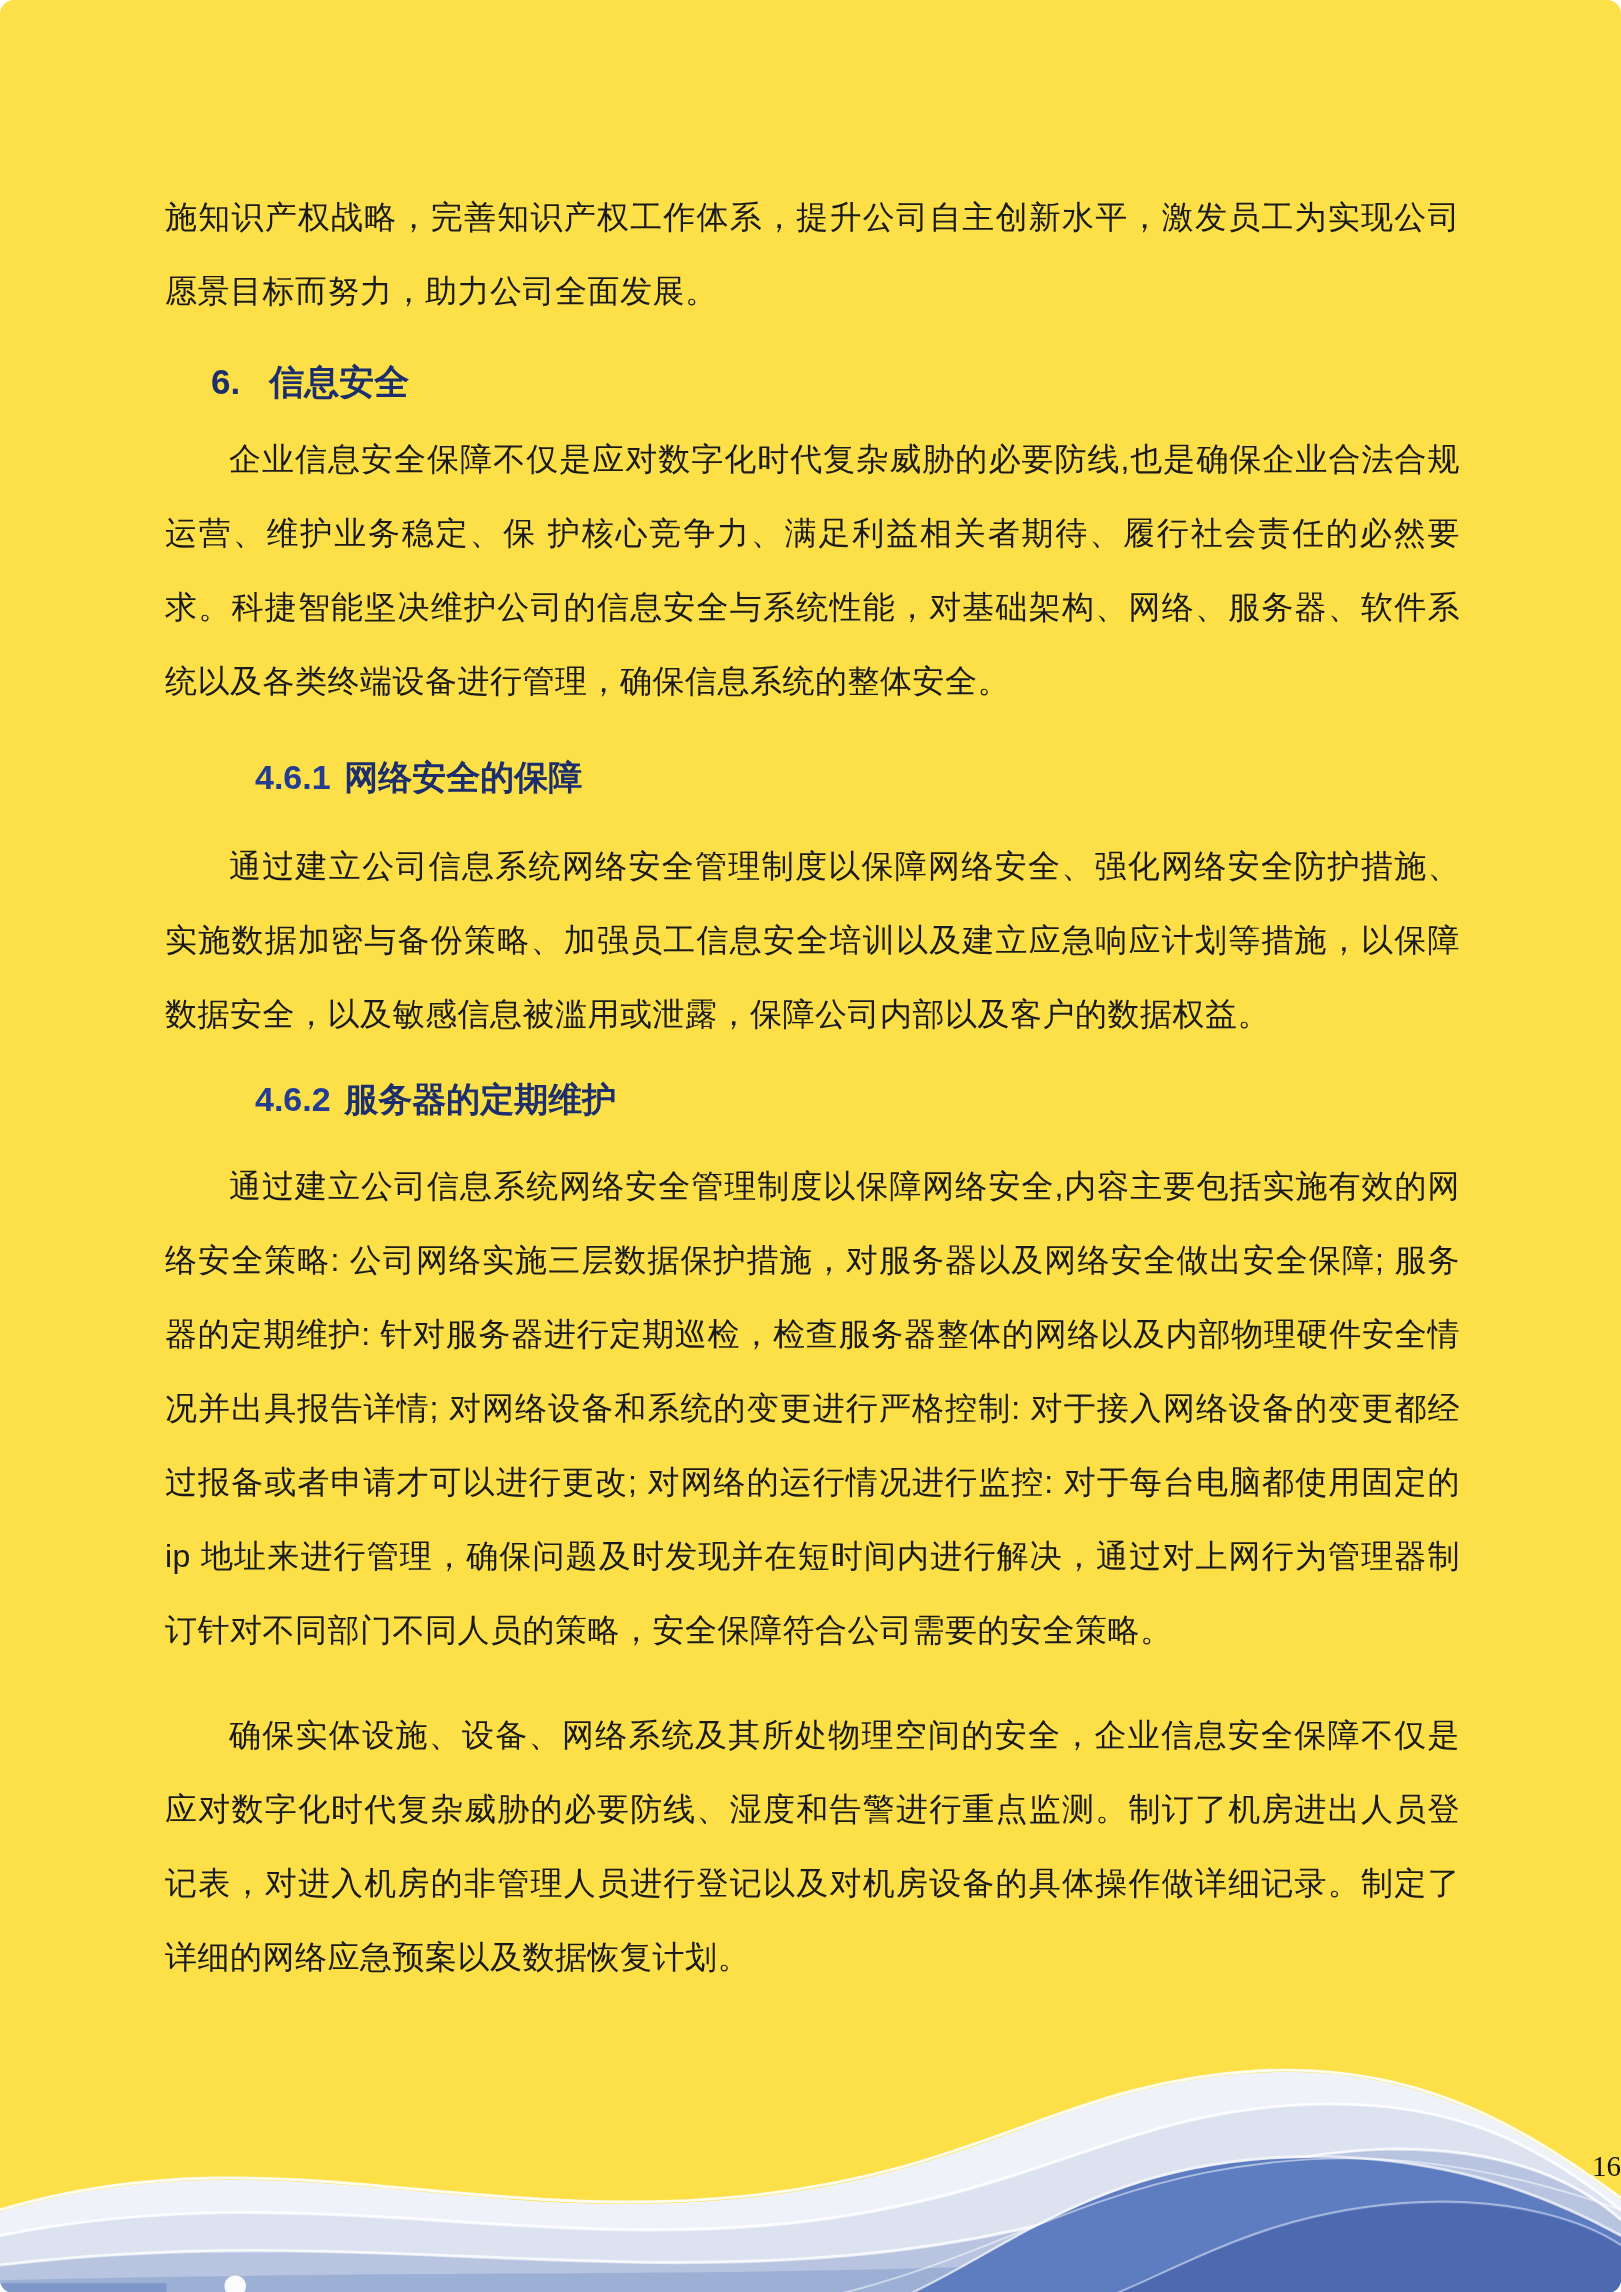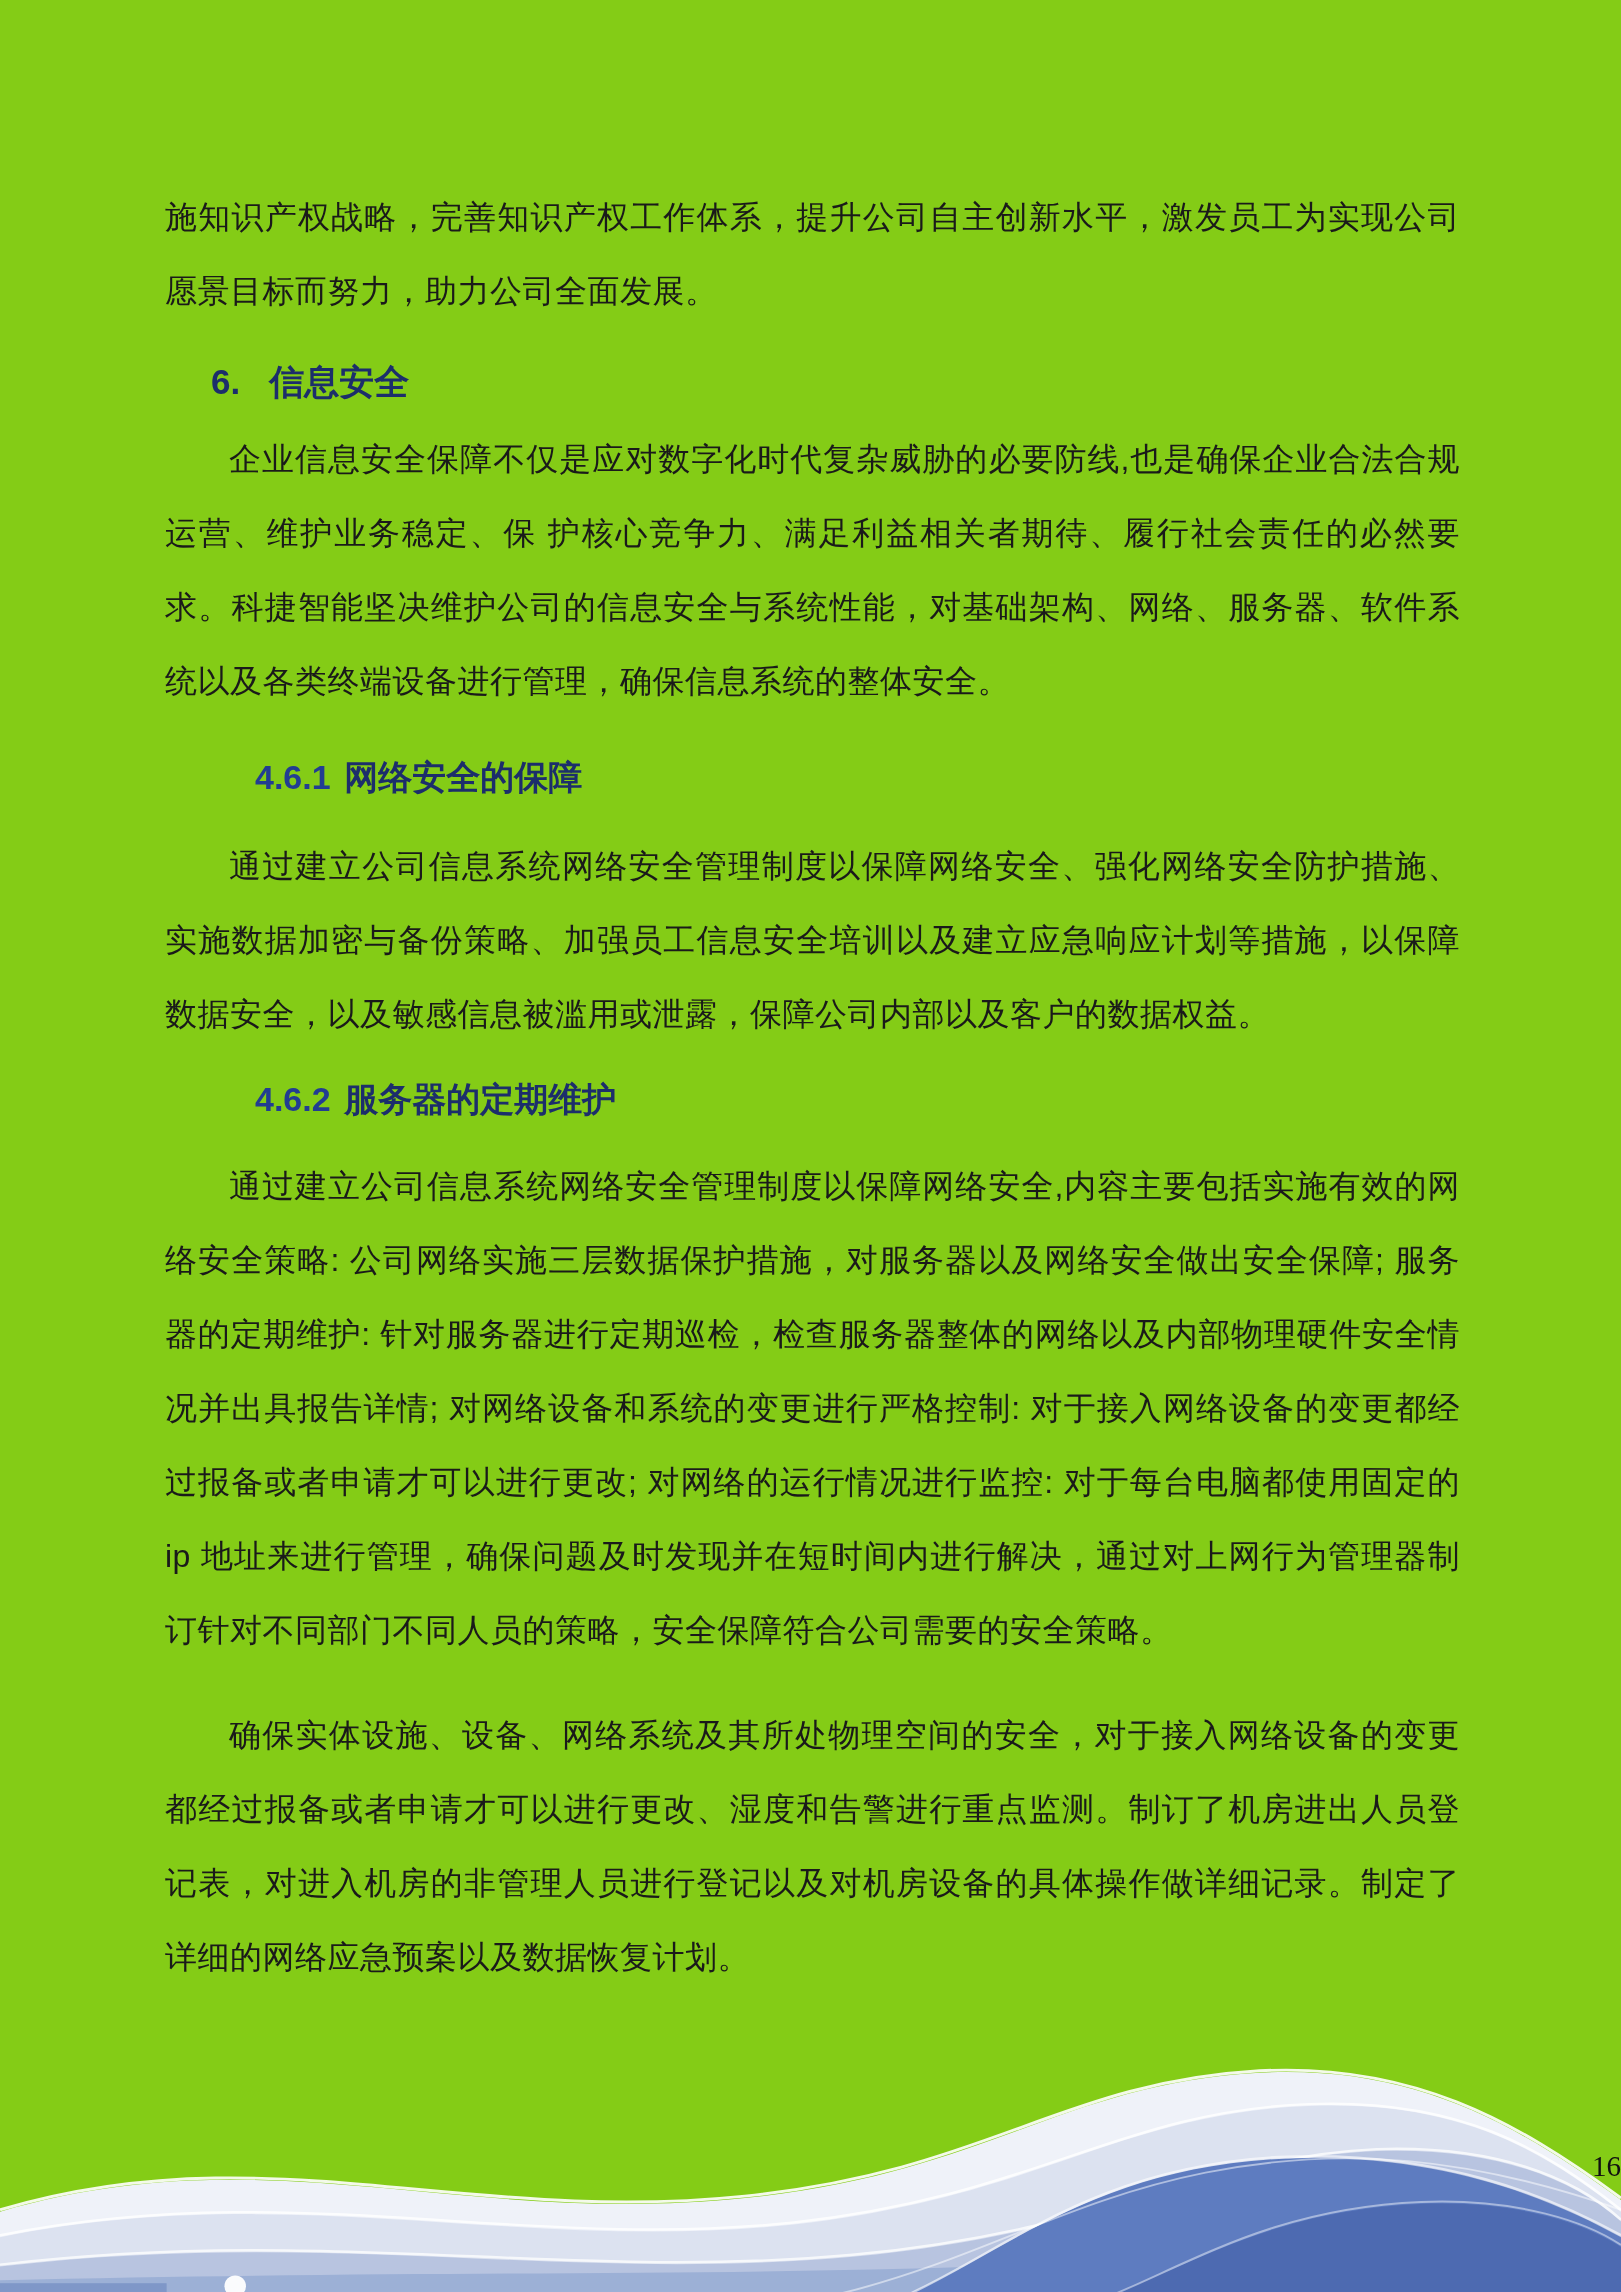--- a/index.html
+++ b/index.html
@@ -1,22 +1,23 @@
 <!DOCTYPE html>
 <html><head>
 <meta charset="utf-8">
 <style>
   html, body { margin: 0; padding: 0; background: #ffffff; }
   .page {
     position: relative;
     width: 1621px;
     height: 2293px;
-    background: #84cc16;
+    background: #fde047;
     overflow: hidden;
     font-family: "Liberation Sans", "DejaVu Sans", sans-serif;
+    border-radius: 14px;
   }
   .content {
     position: absolute;
     left: 165px;
     right: 161px;
     top: 0;
   }
   .body-par {
     margin: 0;
     font-size: 32px;
@@ -90,21 +91,21 @@
 
     <p class="body-par indent par-461">通过建立公司信息系统网络安全管理制度以保障网络安全、强化网络安全防护措施、实施数据加密与备份策略、加强员工信息安全培训以及建立应急响应计划等措施，以保障数据安全，以及敏感信息被滥用或泄露，保障公司内部以及客户的数据权益。</p>
 
     <h2 class="doc-h2 h-462">
       <span class="h-num">4.6.2</span><span>服务器的定期维护</span>
     </h2>
 
     <p class="body-par indent par-462">通过建立公司信息系统网络安全管理制度以保障网络安全,内容主要包括实施有效的网络安全策略: 公司网络实施三层数据保护措施，对服务器以及网络安全做出安全保障; 服务器的定期维护: 针对服务器进行定期巡检，检查服务器整体的网络以及内部物理硬件安全情况并出具报告详情; 对网络设备和系统的变更进行严格控制: 对于接入网络设备的变更都经过报备或者申请才可以进行更改; 对网络的运行情况进行监控: 对于每台电脑都使用固定的ip 地址来进行管理，确保问题及时发现并在短时间内进行解决，通过对上网行为管理器制订针对不同部门不同人员的策略，安全保障符合公司需要的安全策略。</p>
 
 
-    <p class="body-par indent par-463">确保实体设施、设备、网络系统及其所处物理空间的安全，对于接入网络设备的变更都经过报备或者申请才可以进行更改、湿度和告警进行重点监测。制订了机房进出人员登记表，对进入机房的非管理人员进行登记以及对机房设备的具体操作做详细记录。制定了详细的网络应急预案以及数据恢复计划。</p>
+    <p class="body-par indent par-463">确保实体设施、设备、网络系统及其所处物理空间的安全，企业信息安全保障不仅是应对数字化时代复杂威胁的必要防线、湿度和告警进行重点监测。制订了机房进出人员登记表，对进入机房的非管理人员进行登记以及对机房设备的具体操作做详细记录。制定了详细的网络应急预案以及数据恢复计划。</p>
 
   </div>
 
   <div class="page-number">16</div>
 
   <svg class="footer-waves" viewBox="0 0 1654 235" preserveAspectRatio="none" xmlns="http://www.w3.org/2000/svg">
 
     <path d="M0,152 C270,72 470,168 760,138 C1010,112 1080,22 1285,10 C1440,2 1545,60 1654,140 L1654,235 L0,235 Z" fill="#eff2f9"></path>
     <path d="M0,150 C270,70 470,166 760,136 C1010,110 1080,20 1285,8 C1440,0 1545,58 1654,138" fill="none" stroke="#ffffff" stroke-width="3" opacity="0.9"></path>
 

